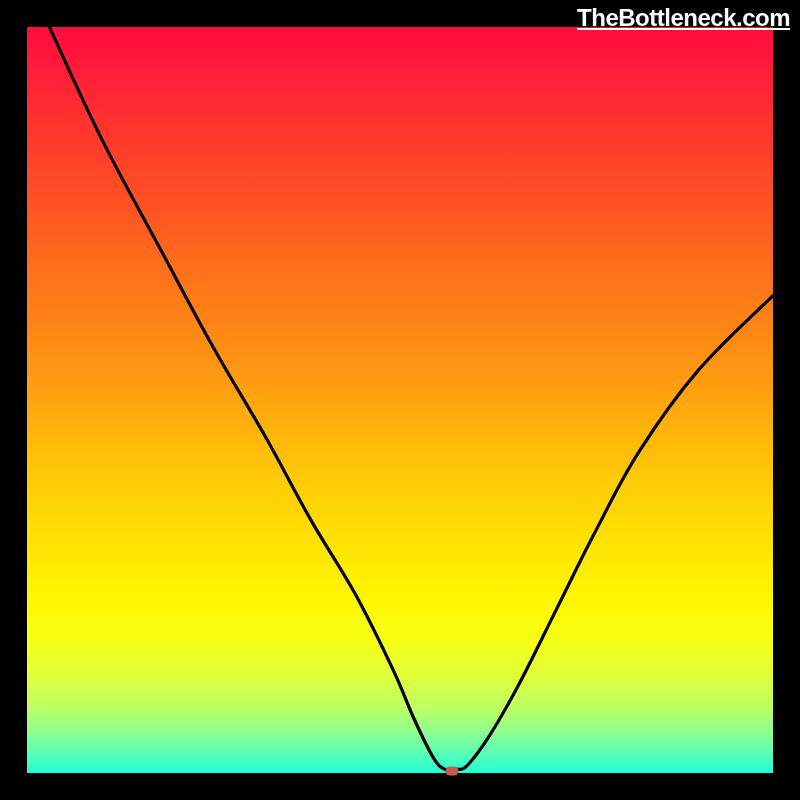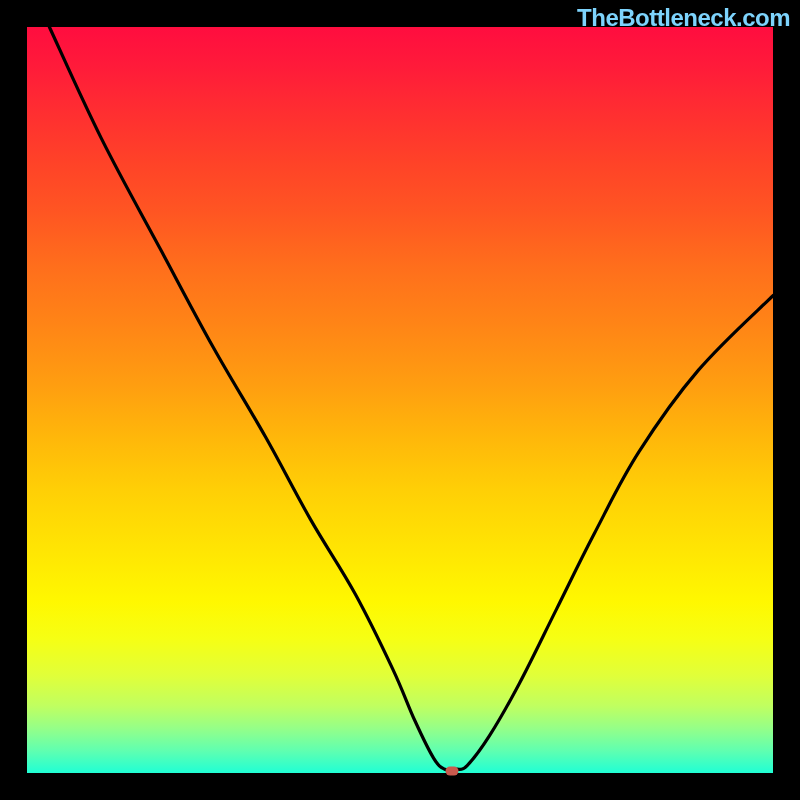--- a/index.html
+++ b/index.html
@@ -38,22 +38,23 @@
       #20ffd5 100%
     );
   }
   .watermark {
     position: absolute;
     top: 4px;
     right: 10px;
     font-family: Arial, Helvetica, sans-serif;
     font-size: 24px;
     font-weight: bold;
-    color: #7dd3fc;
+    color: #ffffff;
     letter-spacing: -0.5px;
+    text-decoration: underline;
   }
   svg.curve {
     position: absolute;
     left: 27px;
     top: 27px;
     width: 746px;
     height: 746px;
     overflow: visible;
   }
   .marker {

